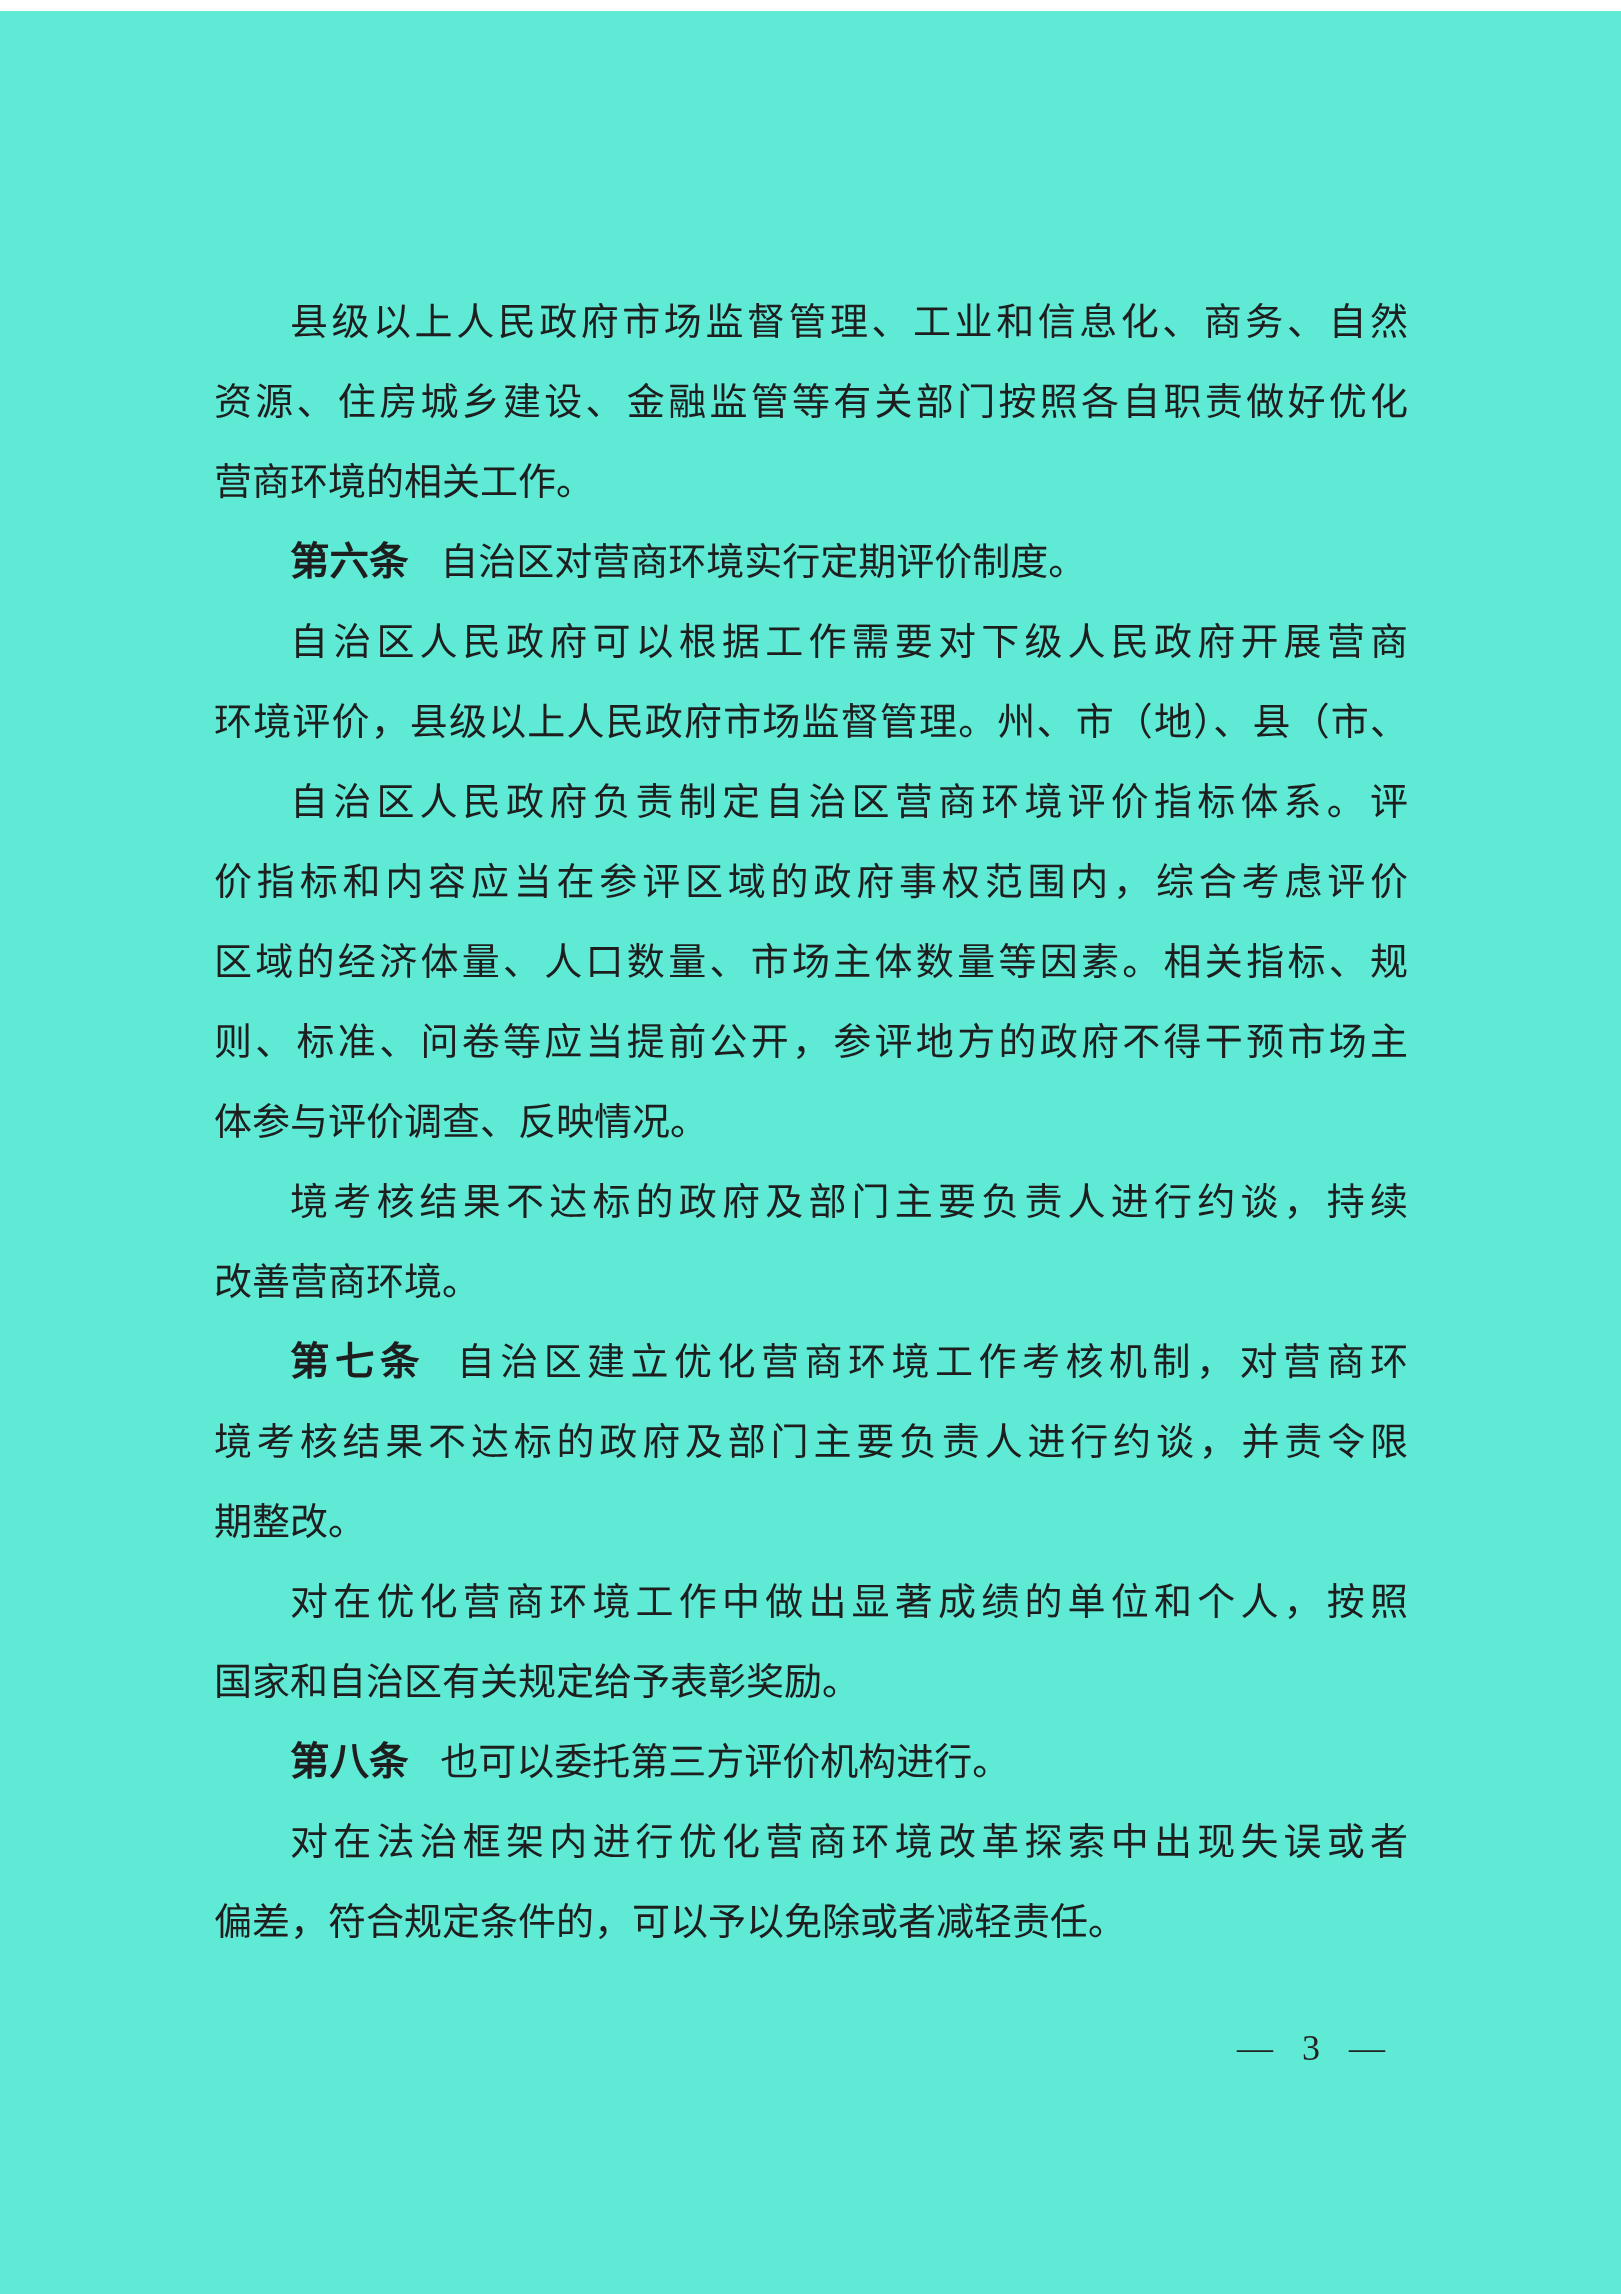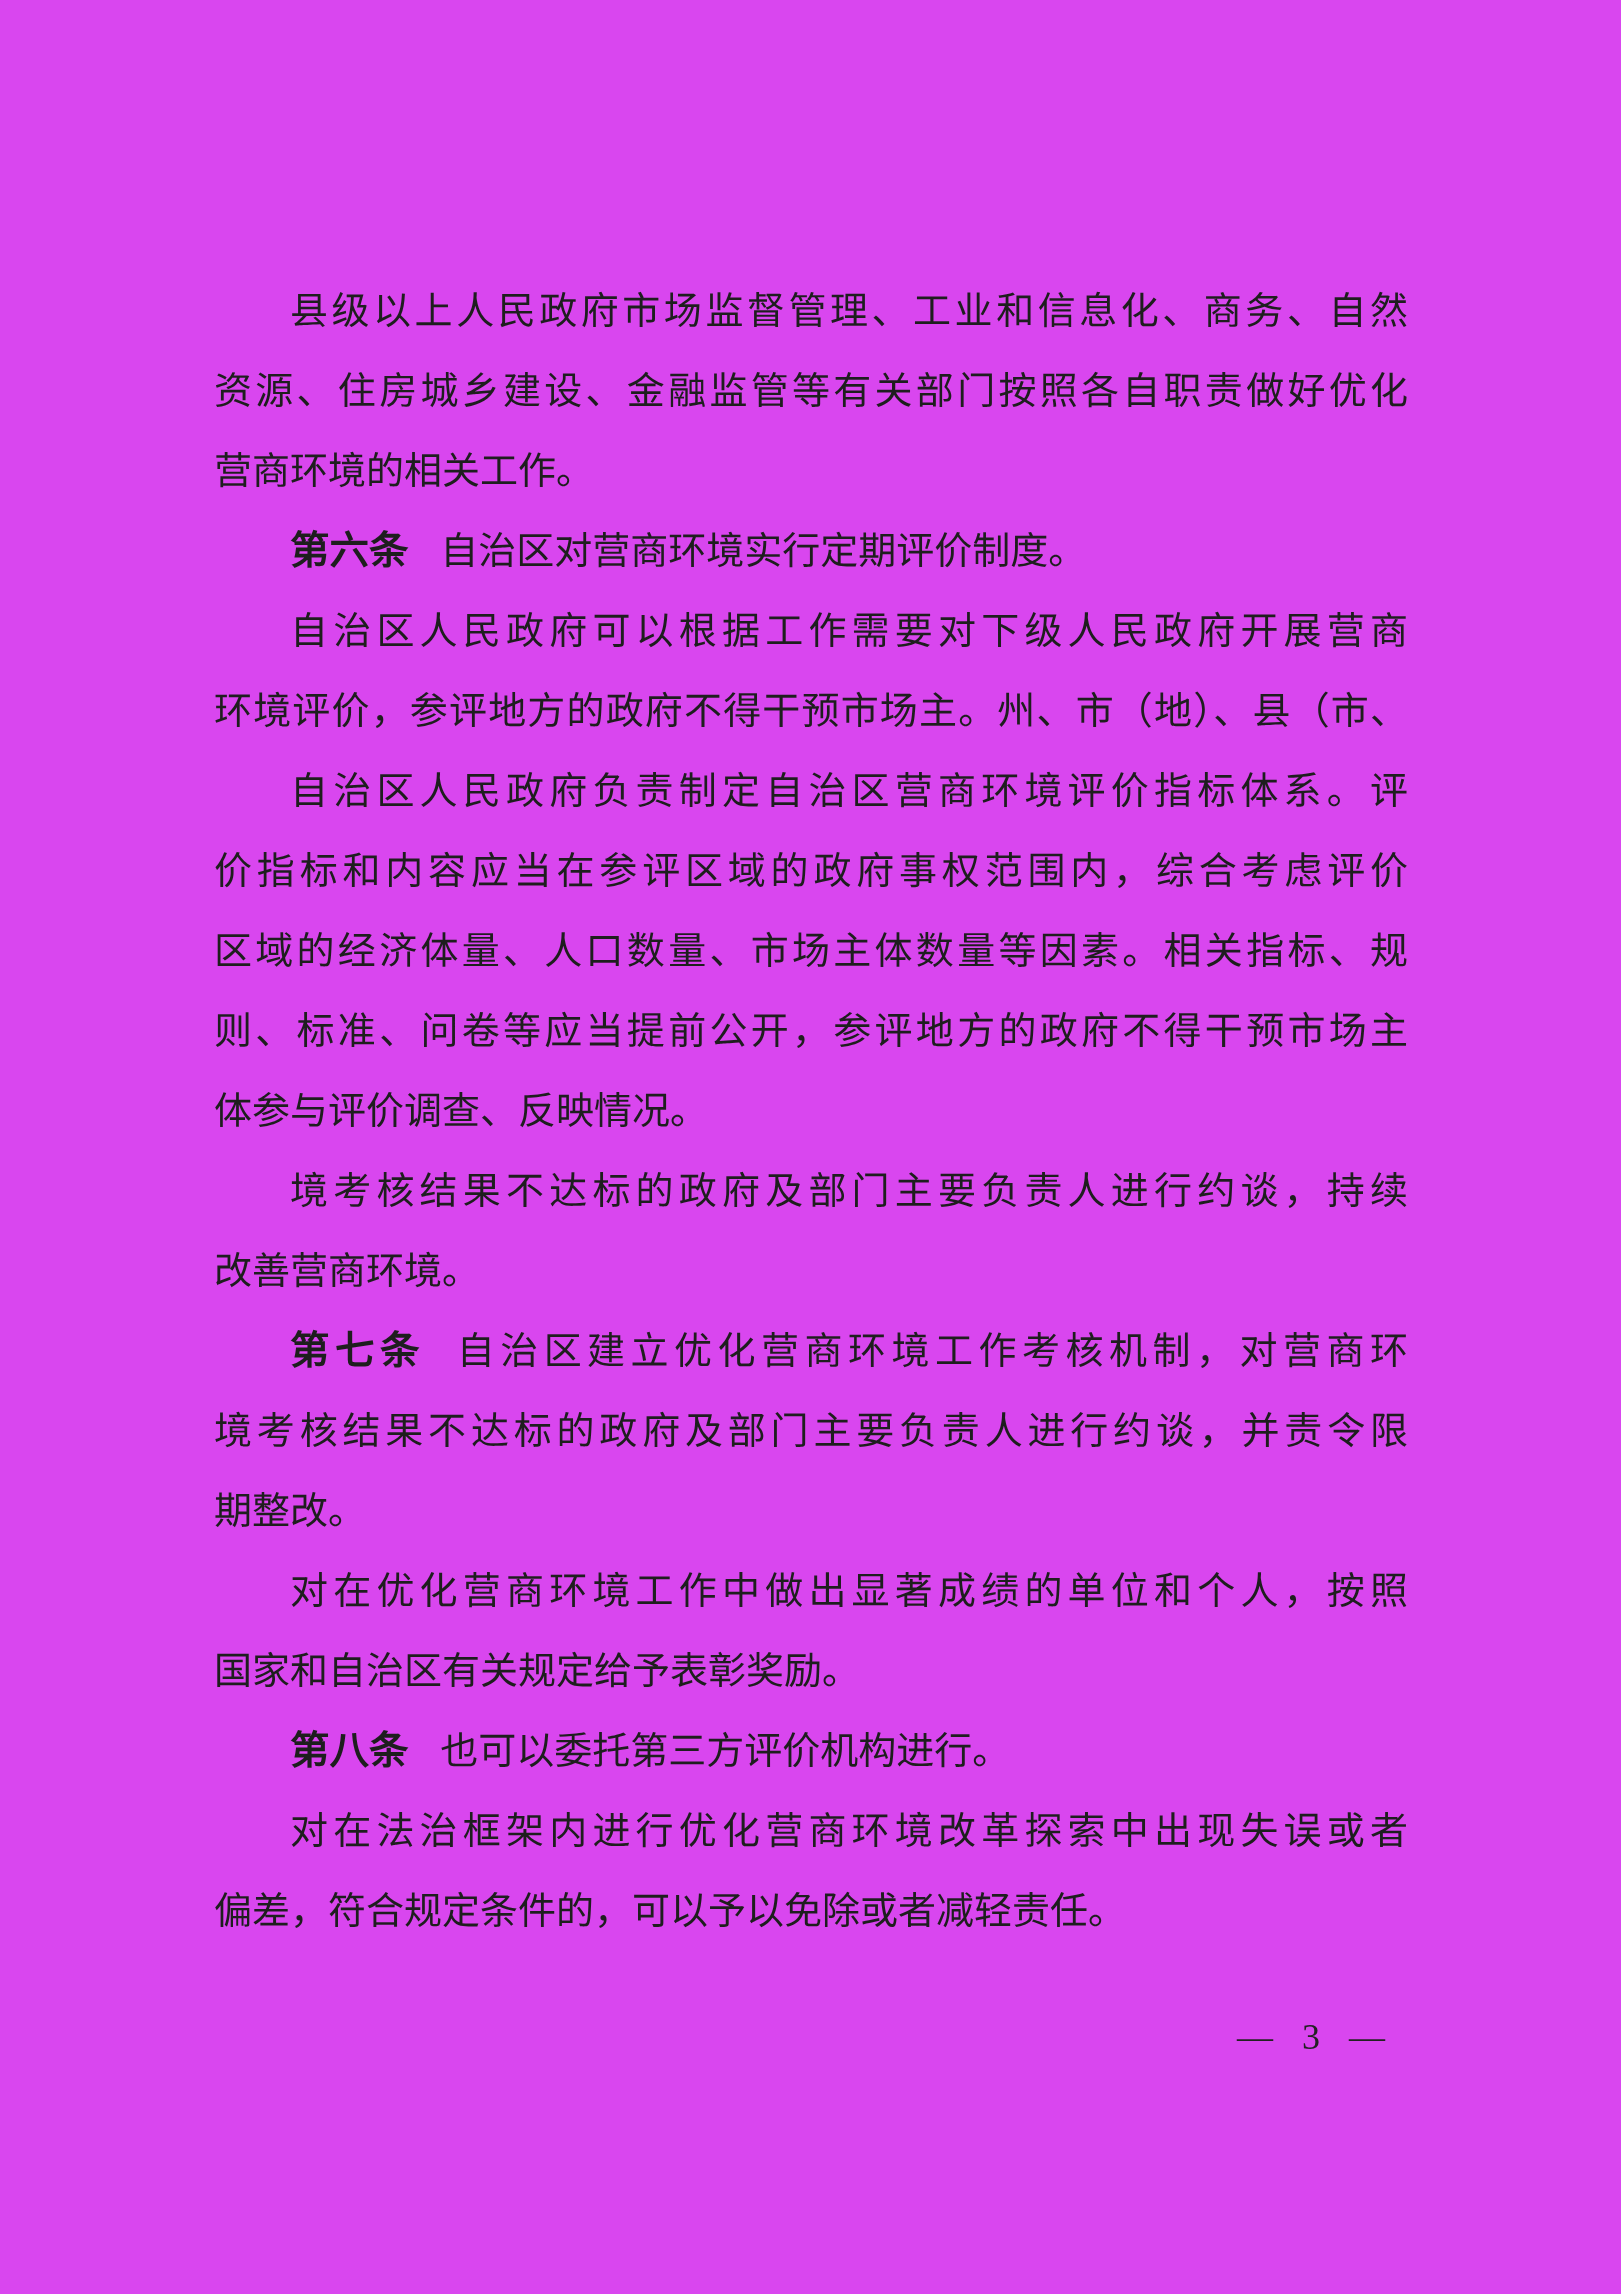--- a/index.html
+++ b/index.html
@@ -11,21 +11,22 @@
     width: 1622px;
     height: 2294px;
     background: #ffffff;
     overflow: hidden;
     font-family: "Liberation Serif", "DejaVu Serif", serif;
     color: #1e1e1e;
   }
   .page {
     position: absolute;
     inset: 0;
-    background: #d946ef;
+    background: #5eead4;
+    margin-top: 11px;
   }
   .doc-body {
     position: absolute;
     left: 214px;
     top: 271px;
     width: 1194px;
     font-size: 38px;
     line-height: 80px;
   }
   .line {
@@ -62,21 +63,21 @@
 <body>
 
 <div class="page">
 
   <div class="doc-body" id="doc-body">
       <div class="line indent flush"><span>县级以上人民政府市场监督管理、工业和信息化、商务、自然</span></div>
       <div class="line flush"><span>资源、住房城乡建设、金融监管等有关部门按照各自职责做好优化</span></div>
       <div class="line"><span>营商环境的相关工作。</span></div>
       <div class="line indent"><span class="article-label">第六条</span><span>自治区对营商环境实行定期评价制度。</span></div>
       <div class="line indent flush"><span>自治区人民政府可以根据工作需要对下级人民政府开展营商</span></div>
-      <div class="line flush"><span>环境评价，参评地方的政府不得干预市场主。州、市（地）、县（市、</span></div>
+      <div class="line flush"><span>环境评价，县级以上人民政府市场监督管理。州、市（地）、县（市、</span></div>
       <div class="line indent flush"><span>自治区人民政府负责制定自治区营商环境评价指标体系。评</span></div>
       <div class="line flush"><span>价指标和内容应当在参评区域的政府事权范围内，综合考虑评价</span></div>
       <div class="line flush"><span>区域的经济体量、人口数量、市场主体数量等因素。相关指标、规</span></div>
       <div class="line flush"><span>则、标准、问卷等应当提前公开，参评地方的政府不得干预市场主</span></div>
       <div class="line"><span>体参与评价调查、反映情况。</span></div>
       <div class="line indent flush"><span>境考核结果不达标的政府及部门主要负责人进行约谈，持续</span></div>
       <div class="line"><span>改善营商环境。</span></div>
       <div class="line indent flush"><span class="article-label">第七条</span><span>自治区建立优化营商环境工作考核机制，对营商环</span></div>
       <div class="line flush"><span>境考核结果不达标的政府及部门主要负责人进行约谈，并责令限</span></div>
       <div class="line"><span>期整改。</span></div>

